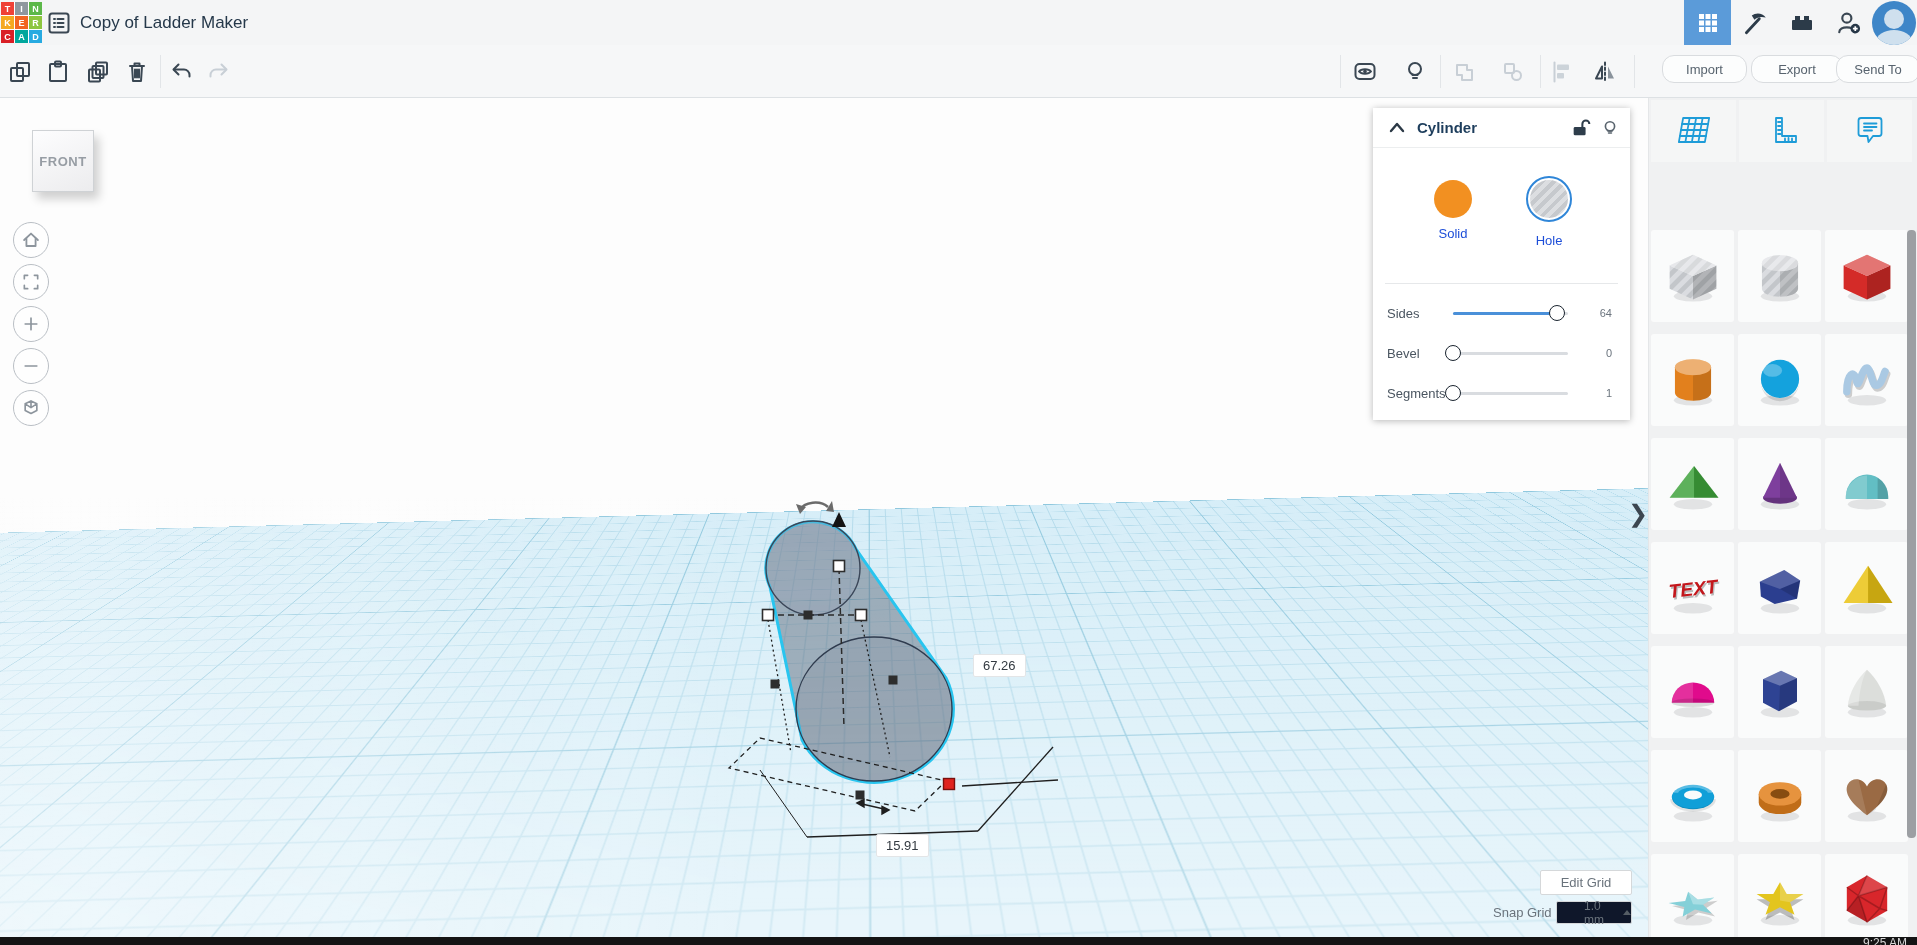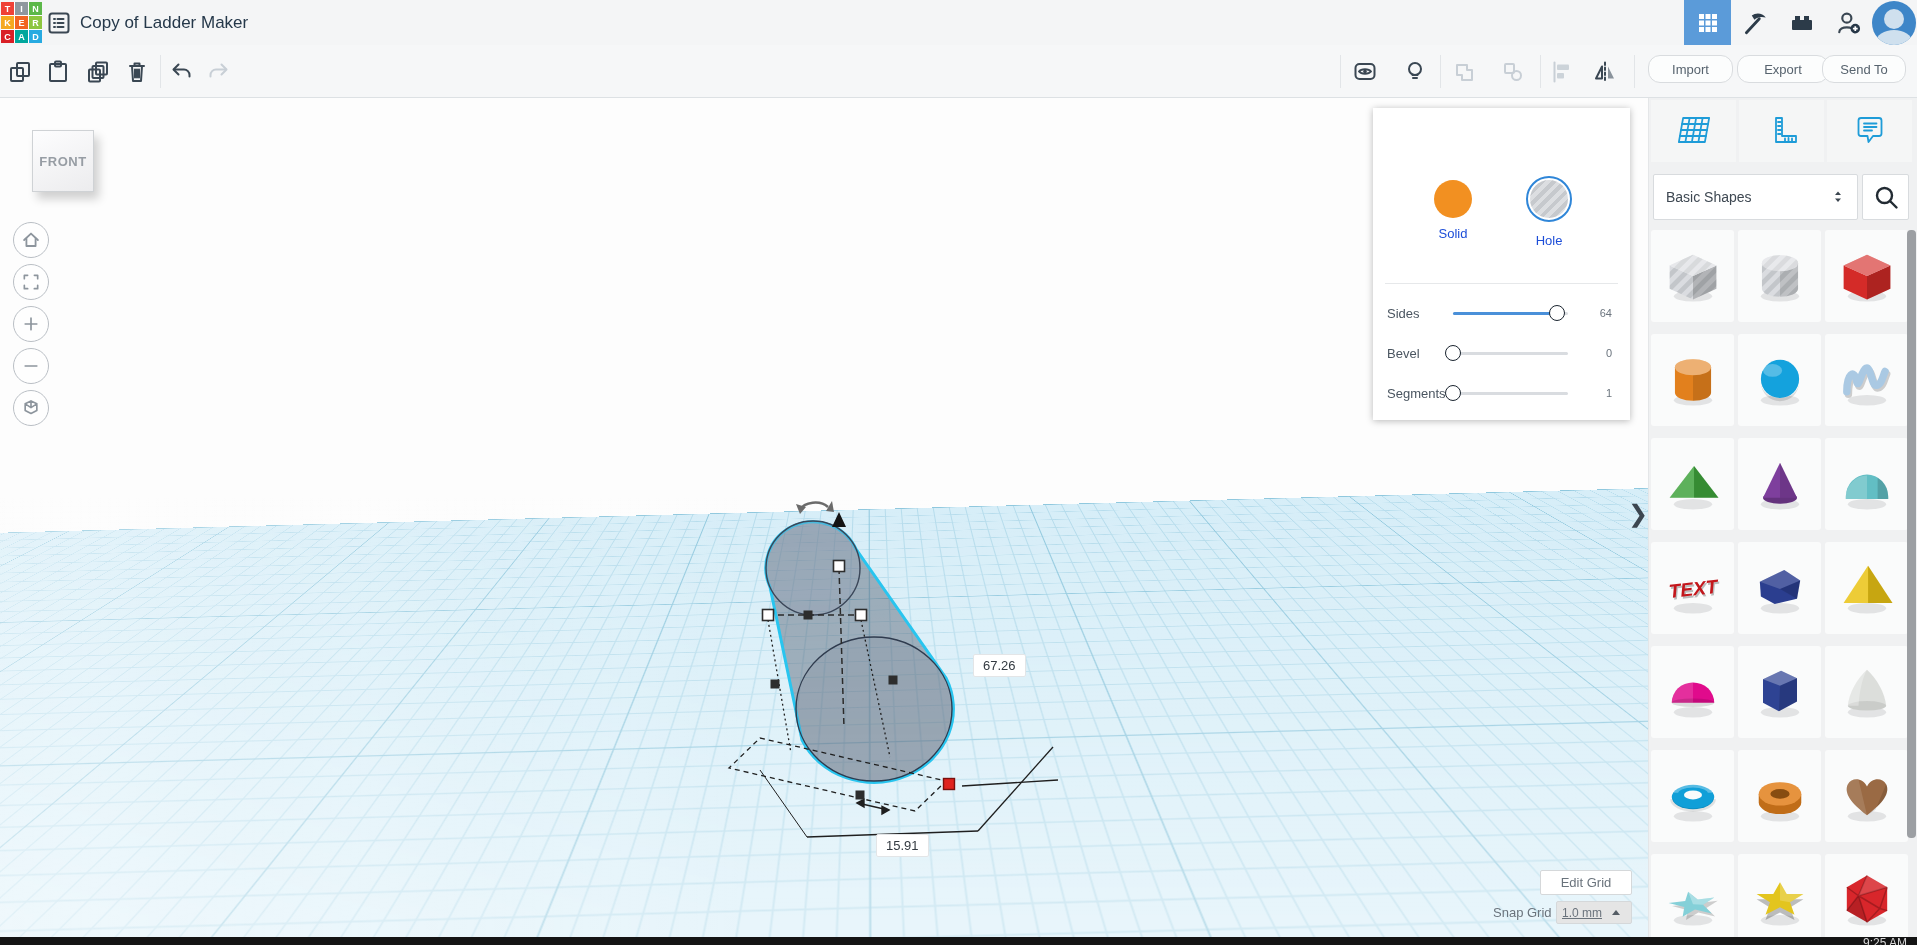--- a/index.html
+++ b/index.html
@@ -20,21 +20,21 @@
   .avatar .head { position:absolute; left:12px; top:8px; width:20px; height:20px; border-radius:50%; background:#cfe0ee; }
   .avatar .body { position:absolute; left:4px; top:29px; width:36px; height:24px; border-radius:50%; background:#cfe0ee; }
 
   
   .toolbar { position:absolute; left:0; top:45px; width:1917px; height:53px; background:#f6f7f8; border-bottom:1px solid #dde1e4; z-index:39; }
   .tbtn { position:absolute; top:14px; width:26px; height:26px; display:flex; align-items:center; justify-content:center; cursor:pointer; }
   .tsep { position:absolute; top:10px; width:1px; height:33px; background:#e2e5e8; }
   .ic { stroke:#3a4753; stroke-width:2; fill:none; stroke-linecap:round; stroke-linejoin:round; }
   .ic-dis { stroke:#c8cfd6; }
   .fill-dis { fill:#ccd3d9; }
-  .txt-btn { position:absolute; top:10px; height:28px; padding:0 10px; background:#fcfdfd; border:1px solid #d9dcdf; border-radius:12px; font-size:13px; color:#57636e; display:flex; align-items:center; justify-content:center; }
+  .txt-btn { position:absolute; top:10px; height:28px; padding:0 10px; background:#fcfdfd; border:1px solid #d9dcdf; border-radius:12px; font-size:13px; color:#57636e; display:flex; align-items:center; justify-content:center;margin-left:14px; }
 
   
   .canvas { position:absolute; left:0; top:98px; width:1648px; height:840px; overflow:hidden; background:#fdfdfd; }
   .tilt { position:absolute; left:-120px; top:0; width:1920px; height:920px; transform:rotate(-1.55deg); transform-origin:50% 50%; }
   .plane { position:absolute; left:-450px; top:412px; width:2900px; height:2300px;
     background-color:#d7eef8;
     background-image:
       linear-gradient(#8fc8de 1px, transparent 1px),
       linear-gradient(90deg, #8fc8de 1px, transparent 1px),
       linear-gradient(#b5dcec 1px, transparent 1px),
@@ -49,21 +49,21 @@
   .dim-label { position:absolute; background:#ffffff; border:1px solid #e3e5e7; border-radius:2px; padding:3px 9px; font-size:13px; color:#333a41; z-index:5; }
 
   .viewcube { position:absolute; left:32px; top:32px; width:62px; height:62px; background:linear-gradient(155deg,#fdfdfe 0%,#ececee 100%); border:1px solid #cfd2d5; box-shadow:5px 7px 9px rgba(0,0,0,0.18); display:flex; align-items:center; justify-content:center; font-size:13px; font-weight:bold; color:#979da4; letter-spacing:0.5px; }
   .navcol { position:absolute; left:13px; top:124px; }
   .navbtn { position:absolute; left:0; width:36px; height:36px; border-radius:50%; border:1px solid #b9bec4; background:rgba(255,255,255,0.55); display:flex; align-items:center; justify-content:center; }
   .nav-ic { stroke:#8d959d; stroke-width:2; fill:none; stroke-linecap:round; stroke-linejoin:round; }
 
   .collapse-tab { position:absolute; left:1628px; top:402px; font-size:24px; color:#3c4底650; color:#3c4650; }
   .editgrid-btn { position:absolute; left:1540px; top:772px; width:92px; height:25px; background:#fff; border:1px solid #d5d8da; border-radius:2px; font-size:13px; color:#6a737c; display:flex; align-items:center; justify-content:center; }
   .snap-label { position:absolute; left:1493px; top:807px; font-size:13px; color:#6a737c; }
-  .snap-dd { position:absolute; left:1556px; top:803px; width:76px; height:23px; background:#e5e5e5; border:1px solid #d5d8da; border-radius:2px; font-size:12px; color:#6a737c; display:flex; align-items:center; padding-left:5px;text-decoration:underline; }
+  .snap-dd { position:absolute; left:1556px; top:803px; width:76px; height:23px; background:#0f172a; border:1px solid #d5d8da; border-radius:2px; font-size:12px; color:#6a737c; display:flex; align-items:center; padding-left:27px; }
   .snap-dd .arrow-up { width:0; height:0; border-left:4px solid transparent; border-right:4px solid transparent; border-bottom:5px solid #555d65; margin-left:10px; }
 
   
   .inspector { position:absolute; left:1373px; top:108px; width:257px; height:312px; background:#fff; box-shadow:0 1px 7px rgba(0,0,0,0.28); z-index:45; }
   .insp-head { position:relative; height:40px; border-bottom:1px solid #eceeef; display:flex; align-items:center; }
   .insp-title { font-size:15px; font-weight:bold; color:#1d3d5c; margin-left:44px; }
   .insp-head-icons { position:absolute; right:10px; top:8px; display:flex; gap:8px; }
   .opt { position:absolute; text-align:center; width:70px; }
   .opt-circle { width:38px; height:38px; border-radius:50%; margin:0 auto; }
   .opt-circle.solid { background:#f29021; }
@@ -345,20 +345,36 @@
 
     <div class="editgrid-btn">Edit Grid</div>
     <div class="snap-label">Snap Grid</div>
     <div class="snap-dd">
       <span>1.0 mm</span>
       <span class="arrow-up"></span>
     </div>
   </div>
 
   <div class="inspector">
+    <div class="insp-head">
+      <svg width="24" height="20" viewBox="0 0 24 20" style="position:absolute;left:12px;top:10px">
+        <polyline points="6,13 12,6 18,13" stroke="#2b3946" stroke-width="2.4" fill="none" stroke-linecap="round" stroke-linejoin="round"></polyline>
+      </svg>
+      <span class="insp-title">Cylinder</span>
+      <div class="insp-head-icons">
+        <svg width="22" height="24" viewBox="0 0 24 24">
+          <rect x="4" y="11" width="13" height="9" rx="1.5" fill="#2e3d4b"></rect>
+          <path d="M13.5,11 V7.5 a3.8,3.8 0 0 1 7.6,0" stroke="#2e3d4b" stroke-width="2.2" fill="none"></path>
+        </svg>
+        <svg width="20" height="24" viewBox="0 0 24 24">
+          <circle cx="12" cy="10" r="5.5" stroke="#59646e" stroke-width="2" fill="none"></circle>
+          <path d="M9.8,15.5 h4.4 M10.3,18 h3.4" stroke="#59646e" stroke-width="2" stroke-linecap="round"></path>
+        </svg>
+      </div>
+    </div>
 
     <div class="opt" style="left:45px; top:72px">
       <div class="opt-circle solid"></div>
       <div class="opt-label">Solid</div>
     </div>
     <div class="opt" style="left:141px; top:72px">
       <div class="opt-hole-ring">
         <div class="opt-circle hole"></div>
       </div>
       <div class="opt-label" style="margin-top:11px">Hole</div>
@@ -409,35 +425,20 @@
         </svg>
       </div>
       <div class="side-tool">
         <svg width="36" height="36" viewBox="0 0 36 36">
           <path d="M9,5 h18 a2.5,2.5 0 0 1 2.5,2.5 v13 a2.5,2.5 0 0 1 -2.5,2.5 h-6 l-4.5,6 l-1,-6 h-6.5 a2.5,2.5 0 0 1 -2.5,-2.5 v-13 a2.5,2.5 0 0 1 2.5,-2.5 z" class="blue-ic"></path>
           <path d="M12,10.5 h12.5 M12,14 h12.5 M12,17.5 h8" class="blue-ic" stroke-width="1.5"></path>
         </svg>
       </div>
     </div>
 
-    <div class="dd-row">
-      <div class="dropdown">
-        <span>Basic Shapes</span>
-        <svg class="arrows" width="14" height="16" viewBox="0 0 14 16">
-          <path d="M4,6 L7,2.5 L10,6 Z" fill="#3c4650"></path>
-          <path d="M4,9.5 L7,13 L10,9.5 Z" fill="#3c4650"></path>
-        </svg>
-      </div>
-      <div class="search-btn">
-        <svg width="28" height="28" viewBox="0 0 28 28">
-          <circle cx="12.5" cy="12.5" r="7.5" stroke="#222b33" stroke-width="2.4" fill="none"></circle>
-          <path d="M18.5,18.5 L24.5,24.5" stroke="#222b33" stroke-width="2.4" stroke-linecap="round"></path>
-        </svg>
-      </div>
-    </div>
 
     <div class="shape-grid">
         <div class="shape-tile" style="left: 0px; top: 0px;">
           <svg viewBox="0 0 64 64" width="68" height="68">
             <defs>
               <pattern id="st0" width="9" height="9" patternTransform="rotate(45)" patternUnits="userSpaceOnUse">
                 <rect width="9" height="9" fill="#dadce0"></rect>
                 <rect width="4.5" height="9" fill="#c3c6ca"></rect>
               </pattern>
             </defs>

